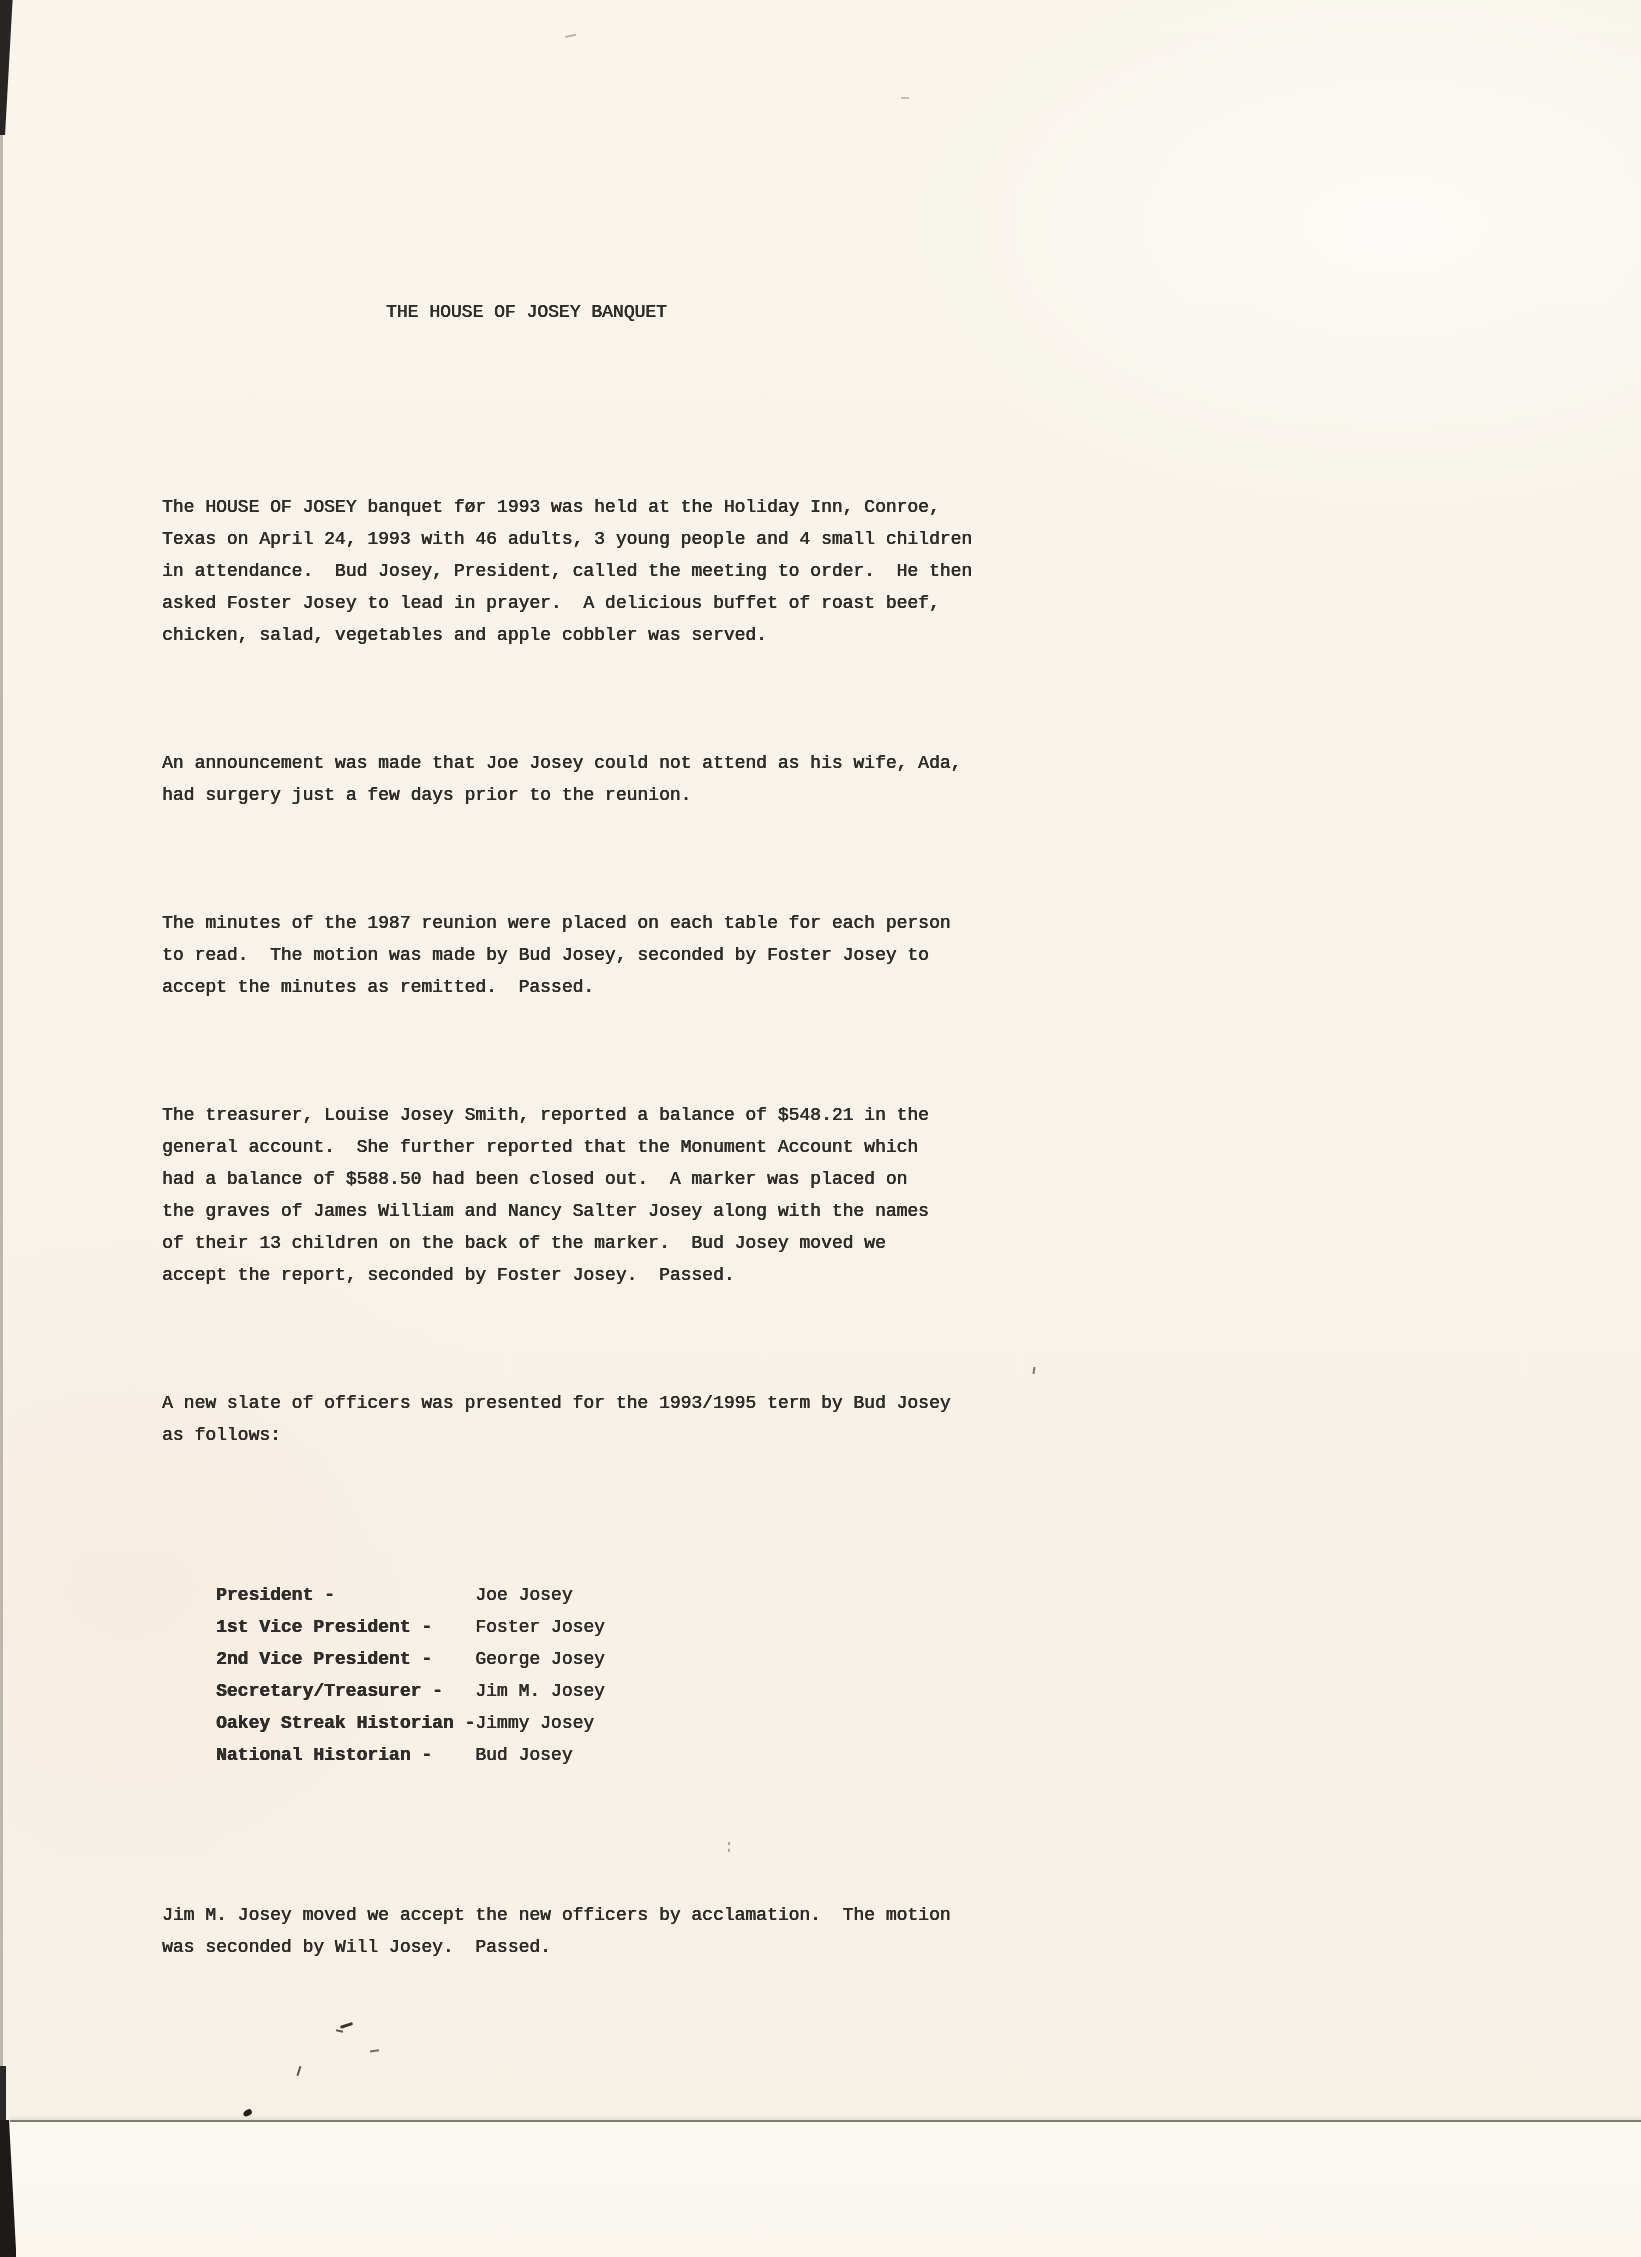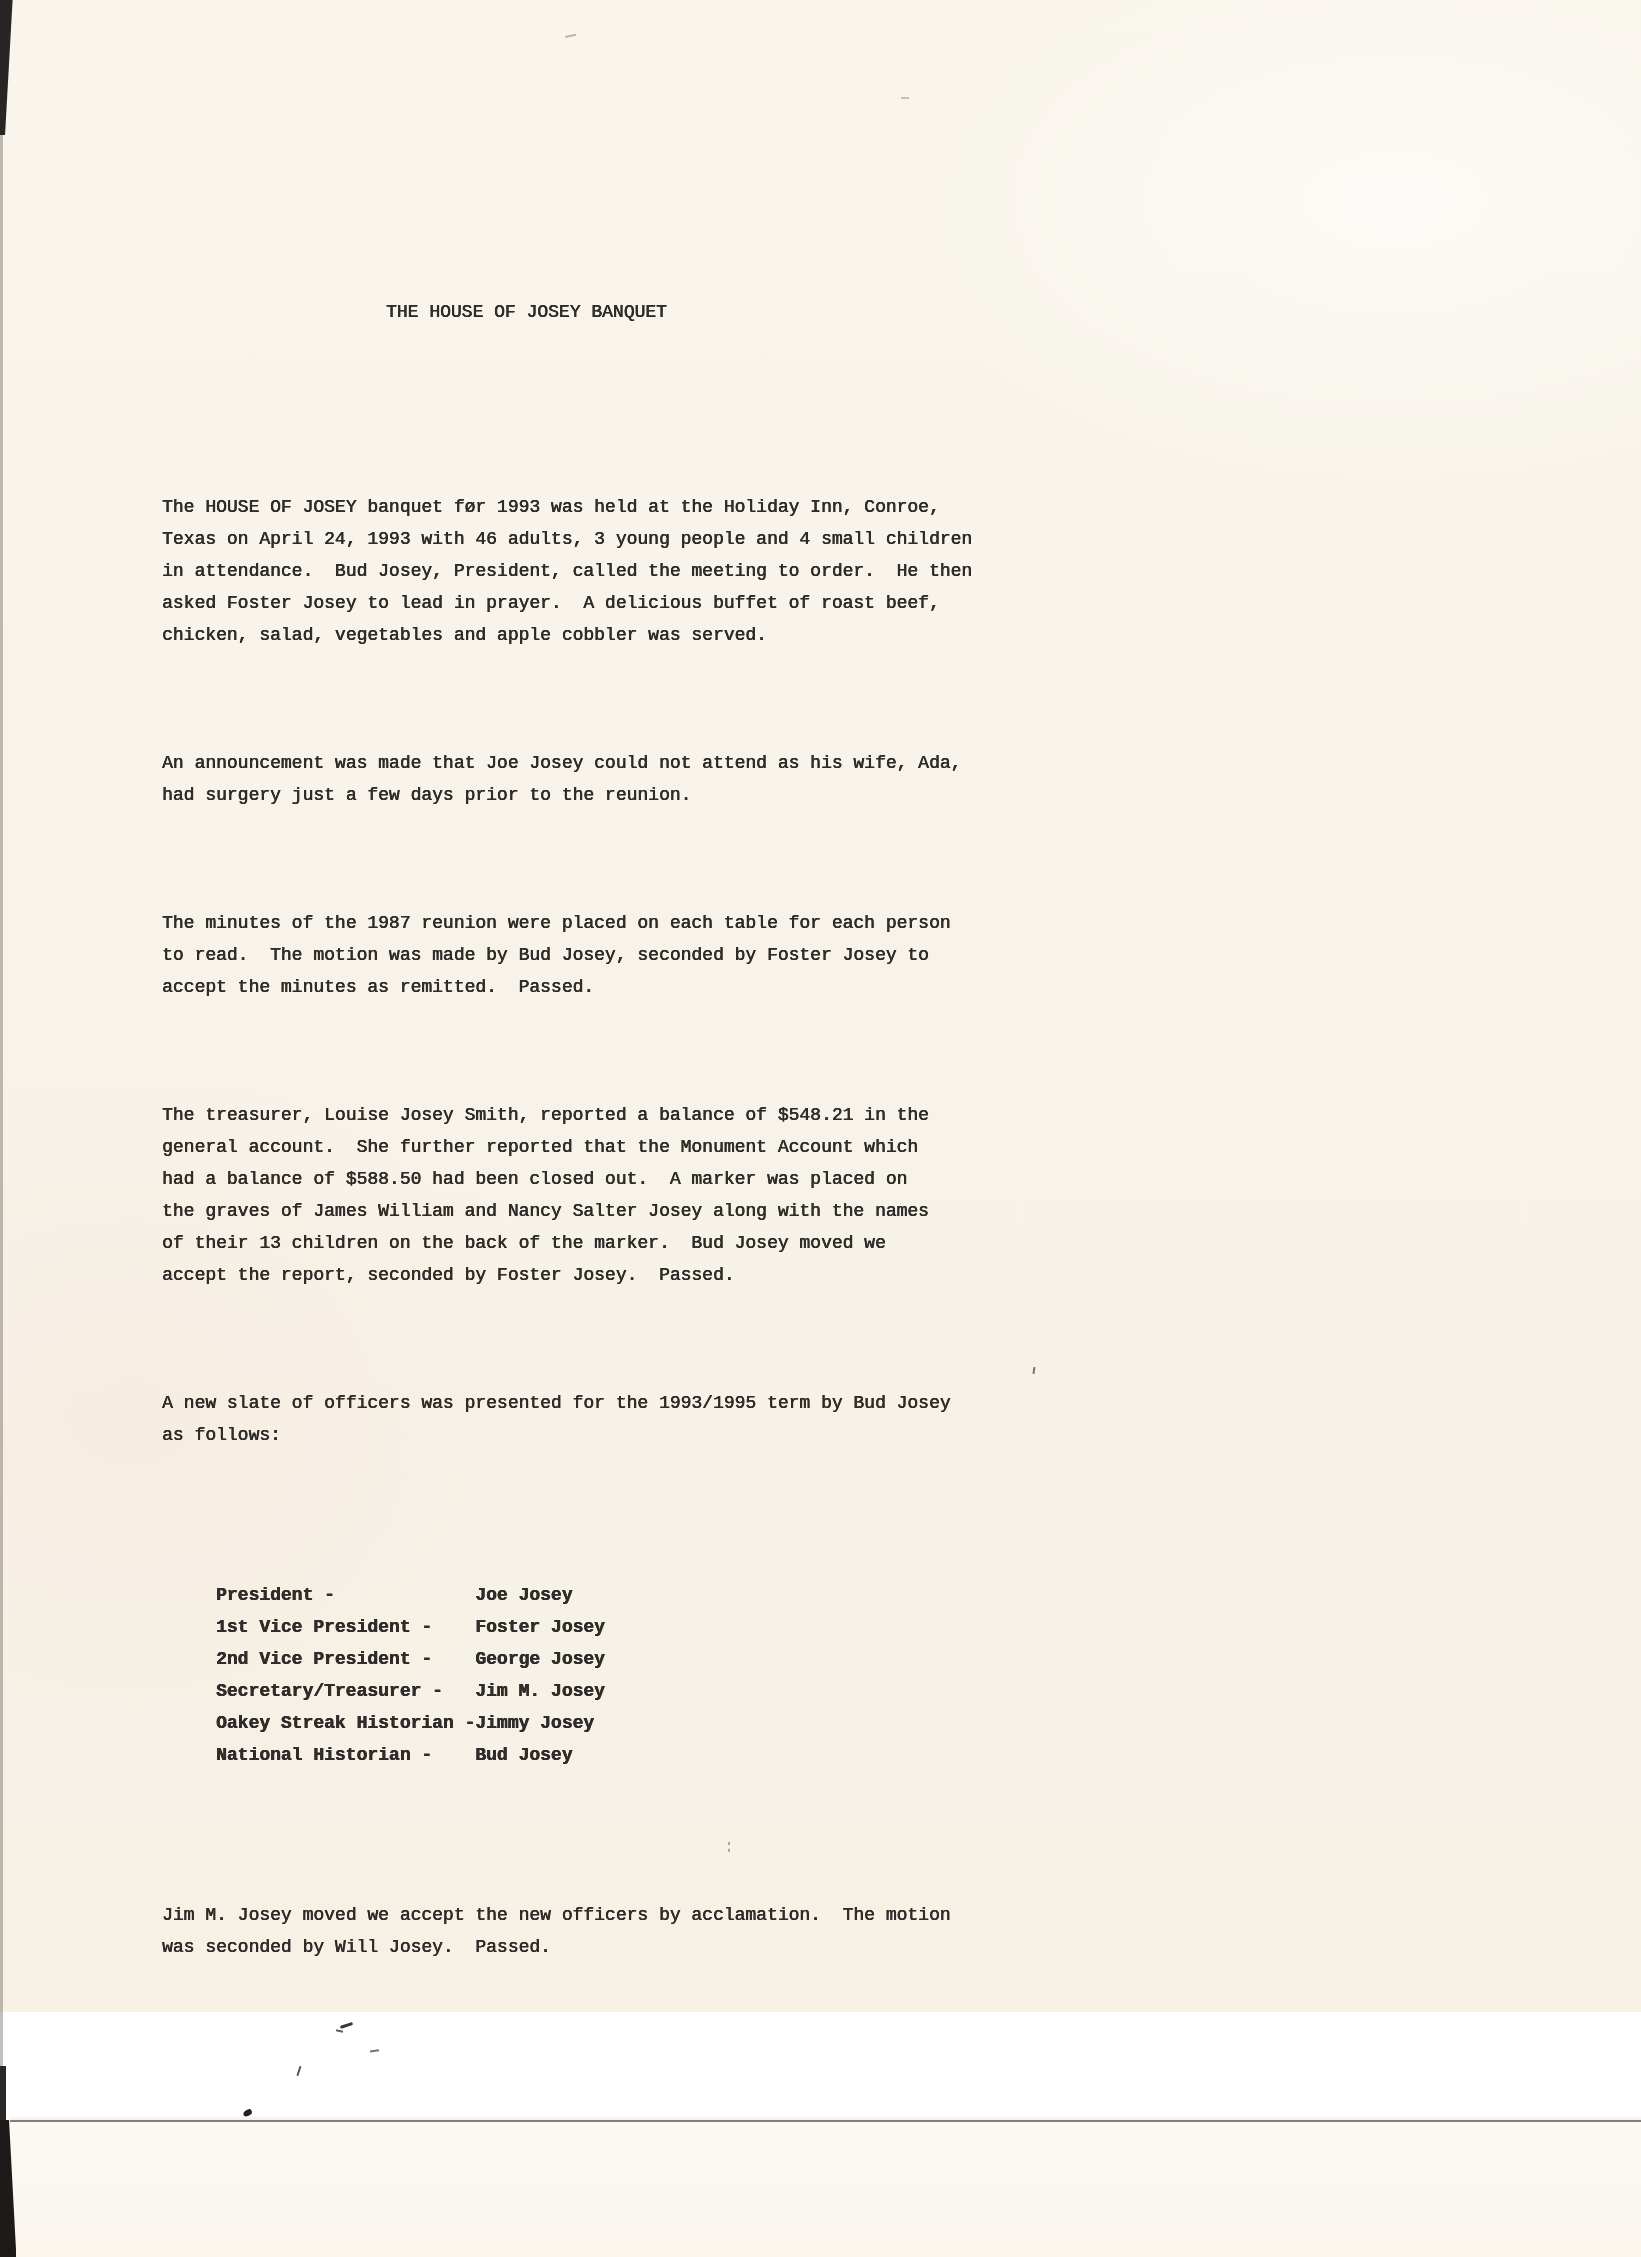--- a/index.html
+++ b/index.html
@@ -7,21 +7,21 @@
     --paper: #f8f3ea;
   }
   html, body { margin: 0; padding: 0; }
   body {
     width: 1641px; height: 2257px;
     font-family: "Liberation Mono", "DejaVu Sans Mono", monospace;
     overflow: hidden;
   }
   .page {
     position: relative;
-    width: 1641px; height: 2012px;
+    width: 1641px; height: 2257px;
     background:
       radial-gradient(ellipse 869px 483px at 85% 10%, rgba(255,255,255,0.55), rgba(255,255,255,0) 60%),
       radial-gradient(ellipse 676px 579px at 8% 70%, rgba(246,228,216,0.35), rgba(246,228,216,0) 65%),
       linear-gradient(180deg, #f9f5ec 0%, var(--paper) 45%, #f6f0e5 100%);
   }
   
   .textblock {
     position: absolute;
     left: 162px; top: 232px;
     width: 869px;
@@ -35,21 +35,21 @@
     margin: 0 0 67px 224px;
     font-size: 18px;
     font-weight: normal;
     line-height: 32px;
     white-space: pre;
   }
   .para { margin: 0 0 32px 0; }
   .officers { margin: 0 0 32px 5ch; }
   .officer-row { line-height: 32px; white-space: pre; }
   .officer-title { display: inline-block; width: 24ch; white-space: pre; font-weight: bold; }
-  .officer-name { white-space: pre; font-weight: bold; }
+  .officer-name { white-space: pre; }
   
   .edge-left-thin {
     position: absolute; left: 0; top: 0; width: 2.9px; height: 2257px;
     background: rgba(80,75,65,0.35);
   }
   .edge-top-left {
     position: absolute; left: 0; top: 0; width: 12.6px; height: 135px;
     background: #272624;
     clip-path: polygon(0 0, 100% 0, 40% 100%, 0 100%);
   }

